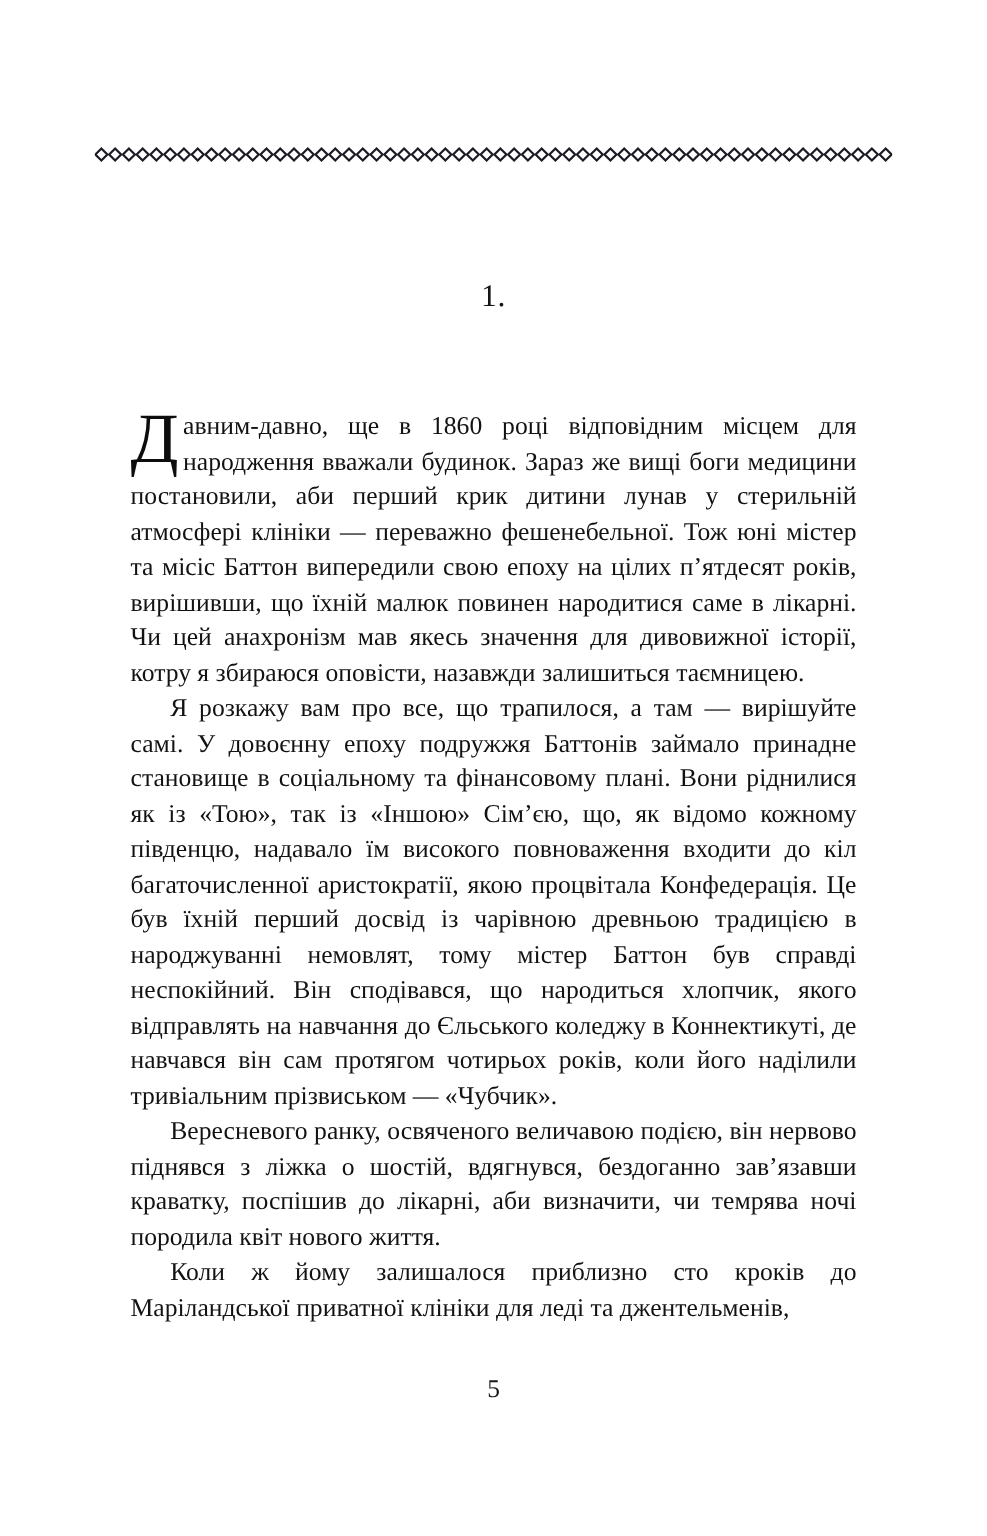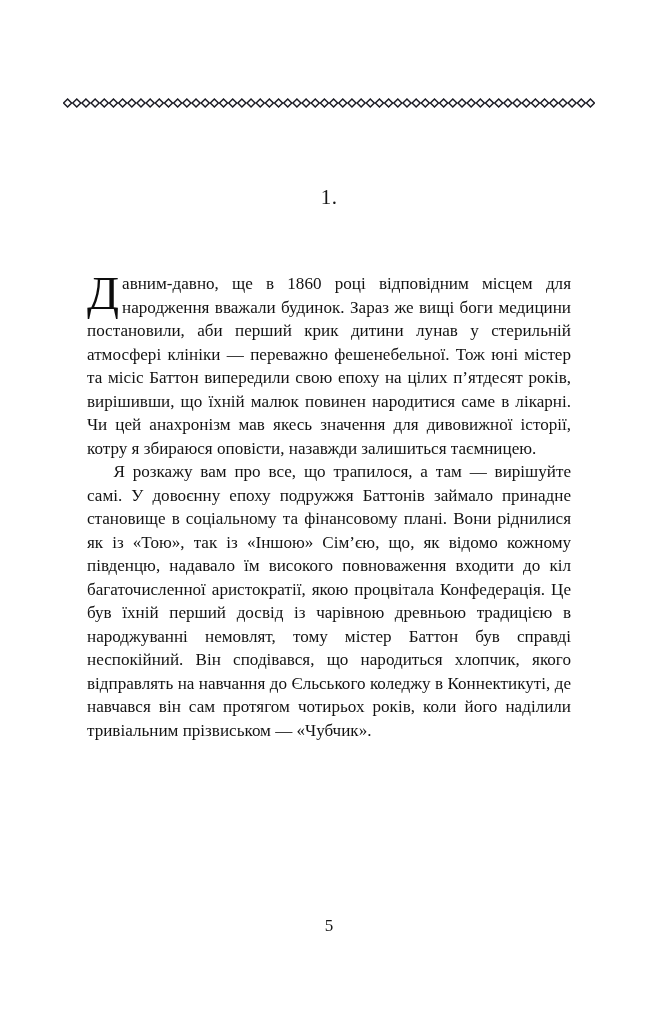--- a/index.html
+++ b/index.html
@@ -160,17 +160,19 @@
           <path d="M523.4137931034483 7 L527.4137931034483 3 L531.4137931034483 7 L527.4137931034483 11 Z"></path>
         </g>
     </svg>
   </div>
 
   <div class="chapter-number">1.</div>
 
   <div class="textblock">
     <p class="first"><span class="dropcap">Д</span><span>авним-давно, ще в 1860 році відповідним місцем для народження вважали будинок. Зараз же вищі боги медицини постановили, аби перший крик дитини лунав у стерильній атмосфері клініки — переважно фешенебельної. Тож юні містер та місіс Баттон випередили свою епоху на цілих п’ятдесят років, вирішивши, що їхній малюк повинен народитися саме в лікарні. Чи цей анахронізм мав якесь значення для дивовижної історії, котру я збираюся оповісти, назавжди залишиться таємницею.</span></p>
     <p>Я розкажу вам про все, що трапилося, а там — вирішуйте самі. У довоєнну епоху подружжя Баттонів займало принадне становище в соціальному та фінансовому плані. Вони ріднилися як із «Тою», так із «Іншою» Сім’єю, що, як відомо кожному південцю, надавало їм високого повноваження входити до кіл багаточисленної аристократії, якою процвітала Конфедерація. Це був їхній перший досвід із чарівною древньою традицією в народжуванні немовлят, тому містер Баттон був справді неспокійний. Він сподівався, що народиться хлопчик, якого відправлять на навчання до Єльського коледжу в Коннектикуті, де навчався він сам протягом чотирьох років, коли його наділили тривіальним прізвиськом — «Чубчик».</p>
+    <p>Вересневого ранку, освяченого величавою подією, він нервово піднявся з ліжка о шостій, вдягнувся, бездоганно зав’язавши краватку, поспішив до лікарні, аби визначити, чи темрява ночі породила квіт нового життя.</p>
+    <p>Коли ж йому залишалося приблизно сто кроків до Маріландської приватної клініки для леді та джентельменів,</p>
   </div>
 
   <div class="folio">5</div>
 
 </div>
 
 </body></html>

